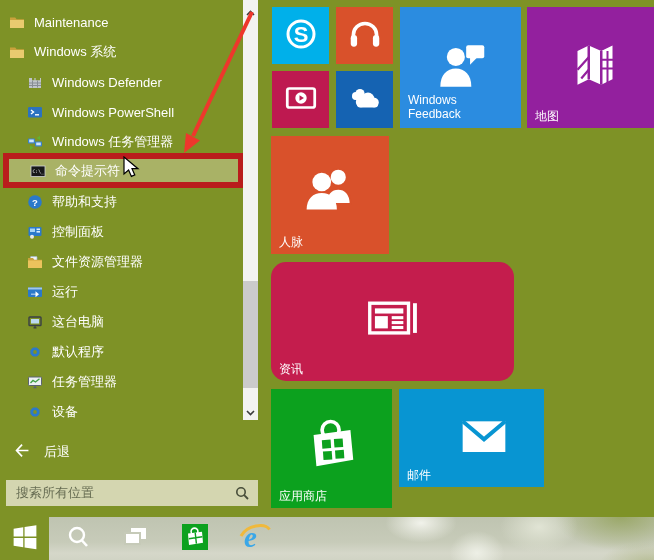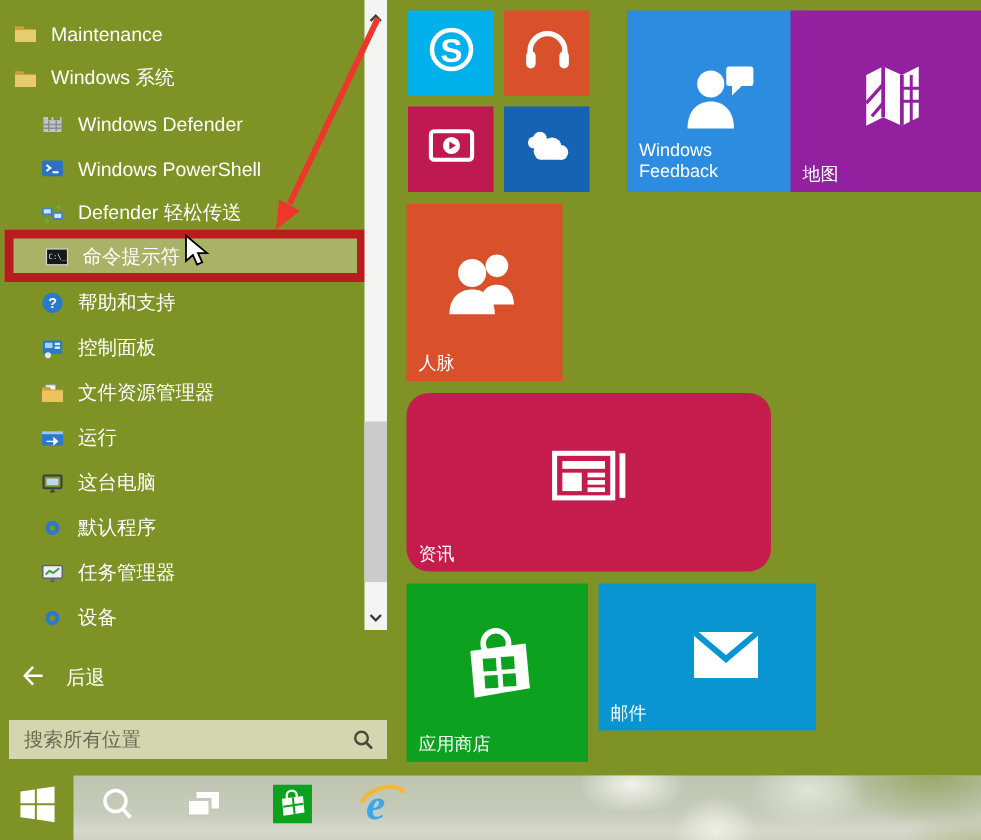--- a/index.html
+++ b/index.html
@@ -116,21 +116,21 @@
     <span class="ic">
         <svg viewBox="0 0 16 16">
           <rect x="1" y="4.5" width="7" height="5" rx="0.8" fill="#3b82cc"></rect>
           <rect x="2.2" y="5.5" width="4.6" height="2.8" fill="#cfe6fa"></rect>
           <rect x="8" y="7.5" width="7" height="5" rx="0.8" fill="#3b82cc"></rect>
           <rect x="9.2" y="8.5" width="4.6" height="2.8" fill="#cfe6fa"></rect>
           <path d="M9.5 4l3.5-2.2V6z" fill="#62b32e"></path>
           <path d="M6.5 13.5L3 15.7v-4.2z" fill="#62b32e"></path>
         </svg>
       </span>
-    <span class="lbl">Defender 轻松传送</span>
+    <span class="lbl">Windows 任务管理器</span>
   </div>
 
   <div class="row lvl1 hl" style="top: 153px; background: rgb(169, 178, 102);">
     <span class="ic">
         <svg viewBox="0 0 16 16">
           <rect x="1" y="3" width="14" height="10.5" fill="#17181a" stroke="#cfd2d6" stroke-width="0.8"></rect>
           <text x="2.4" y="9.8" font-size="4.8" fill="#e8eaec" font-family="DejaVu Sans Mono, monospace">C:\_</text>
         </svg>
       </span>
     <span class="lbl">命令提示符</span>
@@ -275,39 +275,39 @@
             <circle cx="11" cy="18" r="4"></circle>
             <circle cx="15" cy="15.5" r="4.6"></circle>
             <rect x="7.5" y="16.5" width="13" height="5" rx="2.5"></rect>
             <circle cx="16" cy="24" r="5.2"></circle>
             <circle cx="23" cy="21" r="6.4"></circle>
             <circle cx="29" cy="24.5" r="4.8"></circle>
             <rect x="12" y="23" width="21" height="6.5" rx="3.2"></rect>
           </g>
         </svg></span>
   </div>
-  <div class="tile wf" style="left: 400px; top: 7px; width: 121px; height: 121px; background: rgb(43, 140, 224); margin-left: 18px;">
+  <div class="tile wf" style="left: 400px; top: 7px; width: 121px; height: 121px; background: rgb(43, 140, 224);">
     <span><svg width="62" height="62" viewBox="0 0 48 48">
           <circle cx="20" cy="17" r="7" fill="#fff"></circle>
           <path d="M8 40c0-9 5-14 12-14s12 5 12 14z" fill="#fff"></path>
           <rect x="28" y="8" width="14" height="10" rx="1.5" fill="#fff"></rect>
           <path d="M31 17.5v5.5l5.5-5.5z" fill="#fff"></path>
         </svg></span>
     <span class="tlabel">Windows Feedback</span>
   </div>
   <div class="tile" style="left: 527px; top: 7px; width: 135px; height: 121px; background: rgb(147, 32, 158);">
     <span><svg width="60" height="60" viewBox="0 0 48 48">
           <path d="M10 12l9-4.5 10 4.5 9-4.5v27l-9 4.5-10-4.5-9 4.5z" fill="#fff"></path>
           <path d="M19 7.5v27M29 12v27" stroke="#93209e" stroke-width="2" fill="none"></path>
           <path d="M29 19h19M29 26h19M34 12v27M41 10v27" stroke="#93209e" stroke-width="1.6" fill="none"></path>
           <path d="M10 27l9-10M13 34l6-7" stroke="#93209e" stroke-width="1.8" fill="none"></path>
         </svg></span>
     <span class="tlabel">地图</span>
   </div>
-  <div class="tile" style="left: 271px; top: 136px; width: 104px; height: 118px; background: rgb(217, 81, 43);">
+  <div class="tile" style="left: 271px; top: 136px; width: 118px; height: 118px; background: rgb(217, 81, 43);">
     <span><svg width="66" height="66" viewBox="0 0 48 48">
           <circle cx="30" cy="12.5" r="6.2" fill="#fff" stroke="#d9512b" stroke-width="1.4"></circle>
           <path d="M21 32c0-7.5 4-11 9-11s9 3.5 9 11z" fill="#fff" stroke="#d9512b" stroke-width="1.4"></path>
           <circle cx="18" cy="16" r="6.8" fill="#fff"></circle>
           <path d="M7 36c0-8 4.8-12 11-12s11 4 11 12z" fill="#fff"></path>
         </svg></span>
     <span class="tlabel">人脉</span>
   </div>
   <div class="tile" style="left: 271px; top: 262px; width: 243px; height: 119px; background: rgb(196, 29, 77); border-radius: 15px;">
     <span><svg width="62" height="62" viewBox="0 0 48 48">

